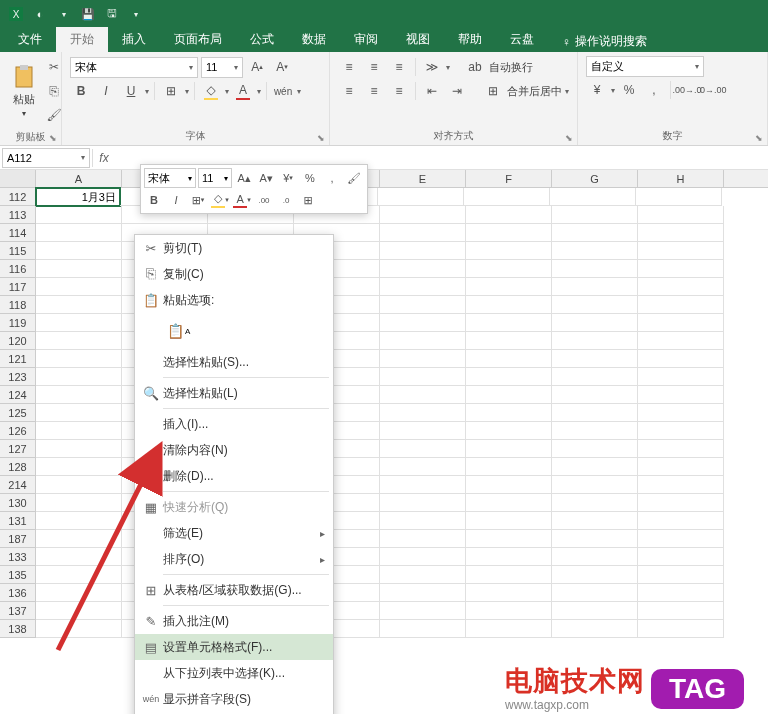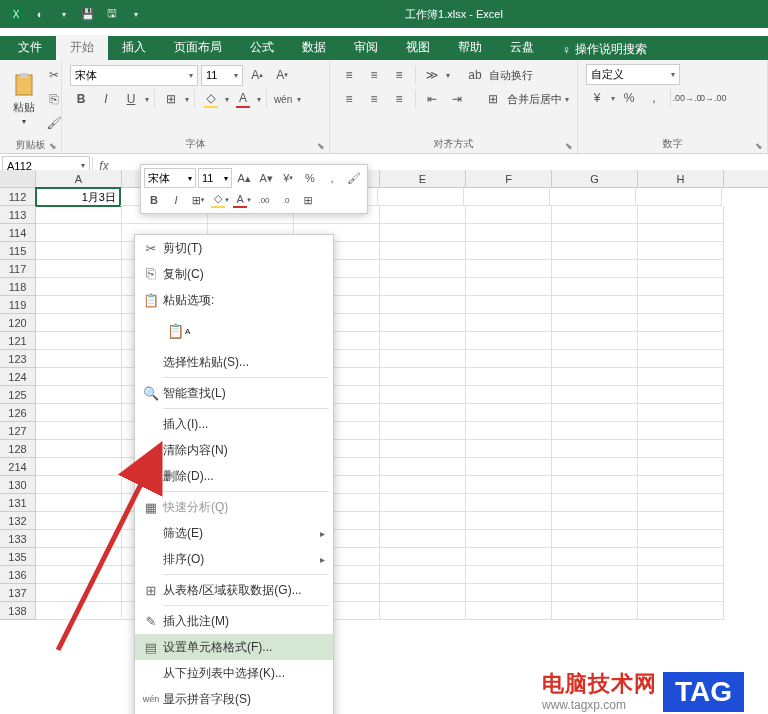--- a/index.html
+++ b/index.html
@@ -5,21 +5,21 @@
 * { margin: 0; padding: 0; box-sizing: border-box; font-family: "Microsoft YaHei", Arial, sans-serif; }
 body { width: 768px; height: 714px; overflow: hidden; background: #fff; position: relative; }
 
 
 .titlebar { height: 28px; background: #217346; display: flex; align-items: center; padding: 0 6px; color: #fff; font-size: 11px; }
 .titlebar .qat { display: flex; gap: 4px; align-items: center; }
 .titlebar .qat-btn { width: 20px; height: 20px; display: flex; align-items: center; justify-content: center; color: #fff; opacity: 0.9; }
 .titlebar .title-center { flex: 1; text-align: center; }
 
 
-.ribbon-tabs { height: 24px; background: #217346; display: flex; align-items: flex-end; padding: 0 4px; font-size: 12px; margin-top: 8px; }
+.ribbon-tabs { height: 24px; background: #217346; display: flex; align-items: flex-end; padding: 0 4px; font-size: 12px; }
 .ribbon-tab { padding: 4px 14px; color: #fff; cursor: pointer; }
 .ribbon-tab.active { background: #f3f3f3; color: #737373; }
 .ribbon-tabs .tell-me { display: flex; align-items: center; gap: 4px; color: #fff; margin-left: 6px; padding: 2px 8px; }
 
 
 .ribbon { height: 94px; background: #f3f3f3; border-bottom: 1px solid #d4d4d4; display: flex; }
 .ribbon-group { border-right: 1px solid #e0e0e0; padding: 4px 8px 2px 8px; display: flex; flex-direction: column; position: relative; }
 .ribbon-group-label { font-size: 10px; color: #666; text-align: center; margin-top: auto; padding-top: 2px; }
 .ribbon-group-corner { position: absolute; right: 2px; bottom: 2px; width: 10px; height: 10px; font-size: 9px; color: #888; }
 .ribbon-row { display: flex; align-items: center; gap: 3px; margin-bottom: 2px; }
@@ -62,44 +62,43 @@
 .menu-sep { height: 1px; background: #e0e0e0; margin: 2px 4px 2px 28px; }
 .menu-sub-indent { padding-left: 30px; height: 36px; display: flex; align-items: center; }
 .paste-icon-btn { width: 28px; height: 28px; border: 1px solid transparent; display: flex; align-items: center; justify-content: center; font-size: 14px; }
 
 
 .red-arrow { position: absolute; left: 38px; top: 430px; z-index: 40; pointer-events: none; }
 
 
 .watermark { position: absolute; right: 24px; bottom: 2px; z-index: 50; display: flex; align-items: center; gap: 6px; }
 .wm-text { text-align: left; line-height: 1.2; }
-.wm-line1 { font-size: 22px; font-weight: bold; color: #d93025; letter-spacing: 1px; }
+.wm-line1 { font-size: 27px; font-weight: bold; color: #d93025; letter-spacing: 1px; }
 .wm-line2 { font-size: 12px; color: #888; }
-.wm-tag { background: #1d4ed8; color: #fff; font-size: 28px; font-weight: bold; padding: 4px 12px; border-radius: 0; }
+.wm-tag { background: #a21caf; color: #fff; font-size: 28px; font-weight: bold; padding: 4px 18px; border-radius: 10px; }
 
 .underline-accent { border-bottom: 2px solid; padding-bottom: 1px; display: inline-block; width: 14px; text-align: center; }
 </style>
 </head>
 <body>
 
 <div class="titlebar">
   <div class="qat">
     <div class="qat-btn">
         <svg width="14" height="14">
           <rect width="14" height="14" fill="#107c41"></rect>
           <text x="7" y="11" text-anchor="middle" fill="#fff" font-size="10">X</text>
         </svg>
       </div>
     <div class="qat-btn">◐</div>
     <div class="qat-btn" style="font-size:8px">▾</div>
     <div class="qat-btn">💾</div>
     <div class="qat-btn">🖫</div>
     <div class="qat-btn" style="font-size:8px">▾</div>
   </div>
-  <div class="title-center">工作簿1.xlsx - Excel</div>
 </div>
 
 <div class="ribbon-tabs">
   <div class="ribbon-tab">文件</div>
   <div class="ribbon-tab active">开始</div>
   <div class="ribbon-tab">插入</div>
   <div class="ribbon-tab">页面布局</div>
   <div class="ribbon-tab">公式</div>
   <div class="ribbon-tab">数据</div>
   <div class="ribbon-tab">审阅</div>
@@ -195,21 +194,21 @@
       <div class="btn-sm">⊞</div>
       <span style="font-size:11px;color:#444">合并后居中</span>
       <span style="font-size:8px;color:#666">▾</span>
     </div>
     <div class="ribbon-group-label">对齐方式</div>
     <div class="ribbon-group-corner">⬊</div>
   </div>
 
   <div class="ribbon-group" style="flex:1">
     <div class="ribbon-row">
-      <div class="combo" style="width:94px">
+      <div class="combo" style="width:118px">
           <span>自定义</span>
           <span class="caret">▾</span>
         </div>
     </div>
     <div class="ribbon-row">
       <div class="btn-sm">¥</div>
         <span style="font-size:8px;color:#666">▾</span>
       <div class="btn-sm">%</div>
       <div class="btn-sm">,</div>
       <div style="width:1px;height:18px;background:#ddd;margin:0 2px"></div>
@@ -318,20 +317,31 @@
         <div class="cell"></div>
         <div class="cell"></div>
         <div class="cell"></div>
         <div class="cell"></div>
         <div class="cell"></div>
         <div class="cell"></div>
         <div class="cell"></div>
         <div class="cell"></div>
       </div>
       <div class="grid-row">
+        <div class="row-head">116</div>
+        <div class="cell"></div>
+        <div class="cell"></div>
+        <div class="cell"></div>
+        <div class="cell"></div>
+        <div class="cell"></div>
+        <div class="cell"></div>
+        <div class="cell"></div>
+        <div class="cell"></div>
+      </div>
+      <div class="grid-row">
         <div class="row-head">117</div>
         <div class="cell"></div>
         <div class="cell"></div>
         <div class="cell"></div>
         <div class="cell"></div>
         <div class="cell"></div>
         <div class="cell"></div>
         <div class="cell"></div>
         <div class="cell"></div>
       </div>
@@ -472,21 +482,21 @@
         <div class="cell"></div>
         <div class="cell"></div>
         <div class="cell"></div>
         <div class="cell"></div>
         <div class="cell"></div>
         <div class="cell"></div>
         <div class="cell"></div>
         <div class="cell"></div>
       </div>
       <div class="grid-row">
-        <div class="row-head">132</div>
+        <div class="row-head">187</div>
         <div class="cell"></div>
         <div class="cell"></div>
         <div class="cell"></div>
         <div class="cell"></div>
         <div class="cell"></div>
         <div class="cell"></div>
         <div class="cell"></div>
         <div class="cell"></div>
       </div>
       <div class="grid-row">
@@ -563,21 +573,21 @@
   <div class="menu-sub-indent">
     <div class="paste-icon-btn">📋<sub style="font-size:8px">A</sub></div>
   </div>
   <div class="menu-item">
       <span class="menu-icon"></span>
       <span class="menu-label">选择性粘贴(S)...</span>
     </div>
   <div class="menu-sep"></div>
   <div class="menu-item">
       <span class="menu-icon">🔍</span>
-      <span class="menu-label">智能查找(L)</span>
+      <span class="menu-label">选择性粘贴(L)</span>
     </div>
   <div class="menu-sep"></div>
   <div class="menu-item">
       <span class="menu-icon"></span>
       <span class="menu-label">插入(I)...</span>
     </div>
   <div class="menu-item">
       <span class="menu-icon"></span>
       <span class="menu-label">清除内容(N)</span>
     </div>

